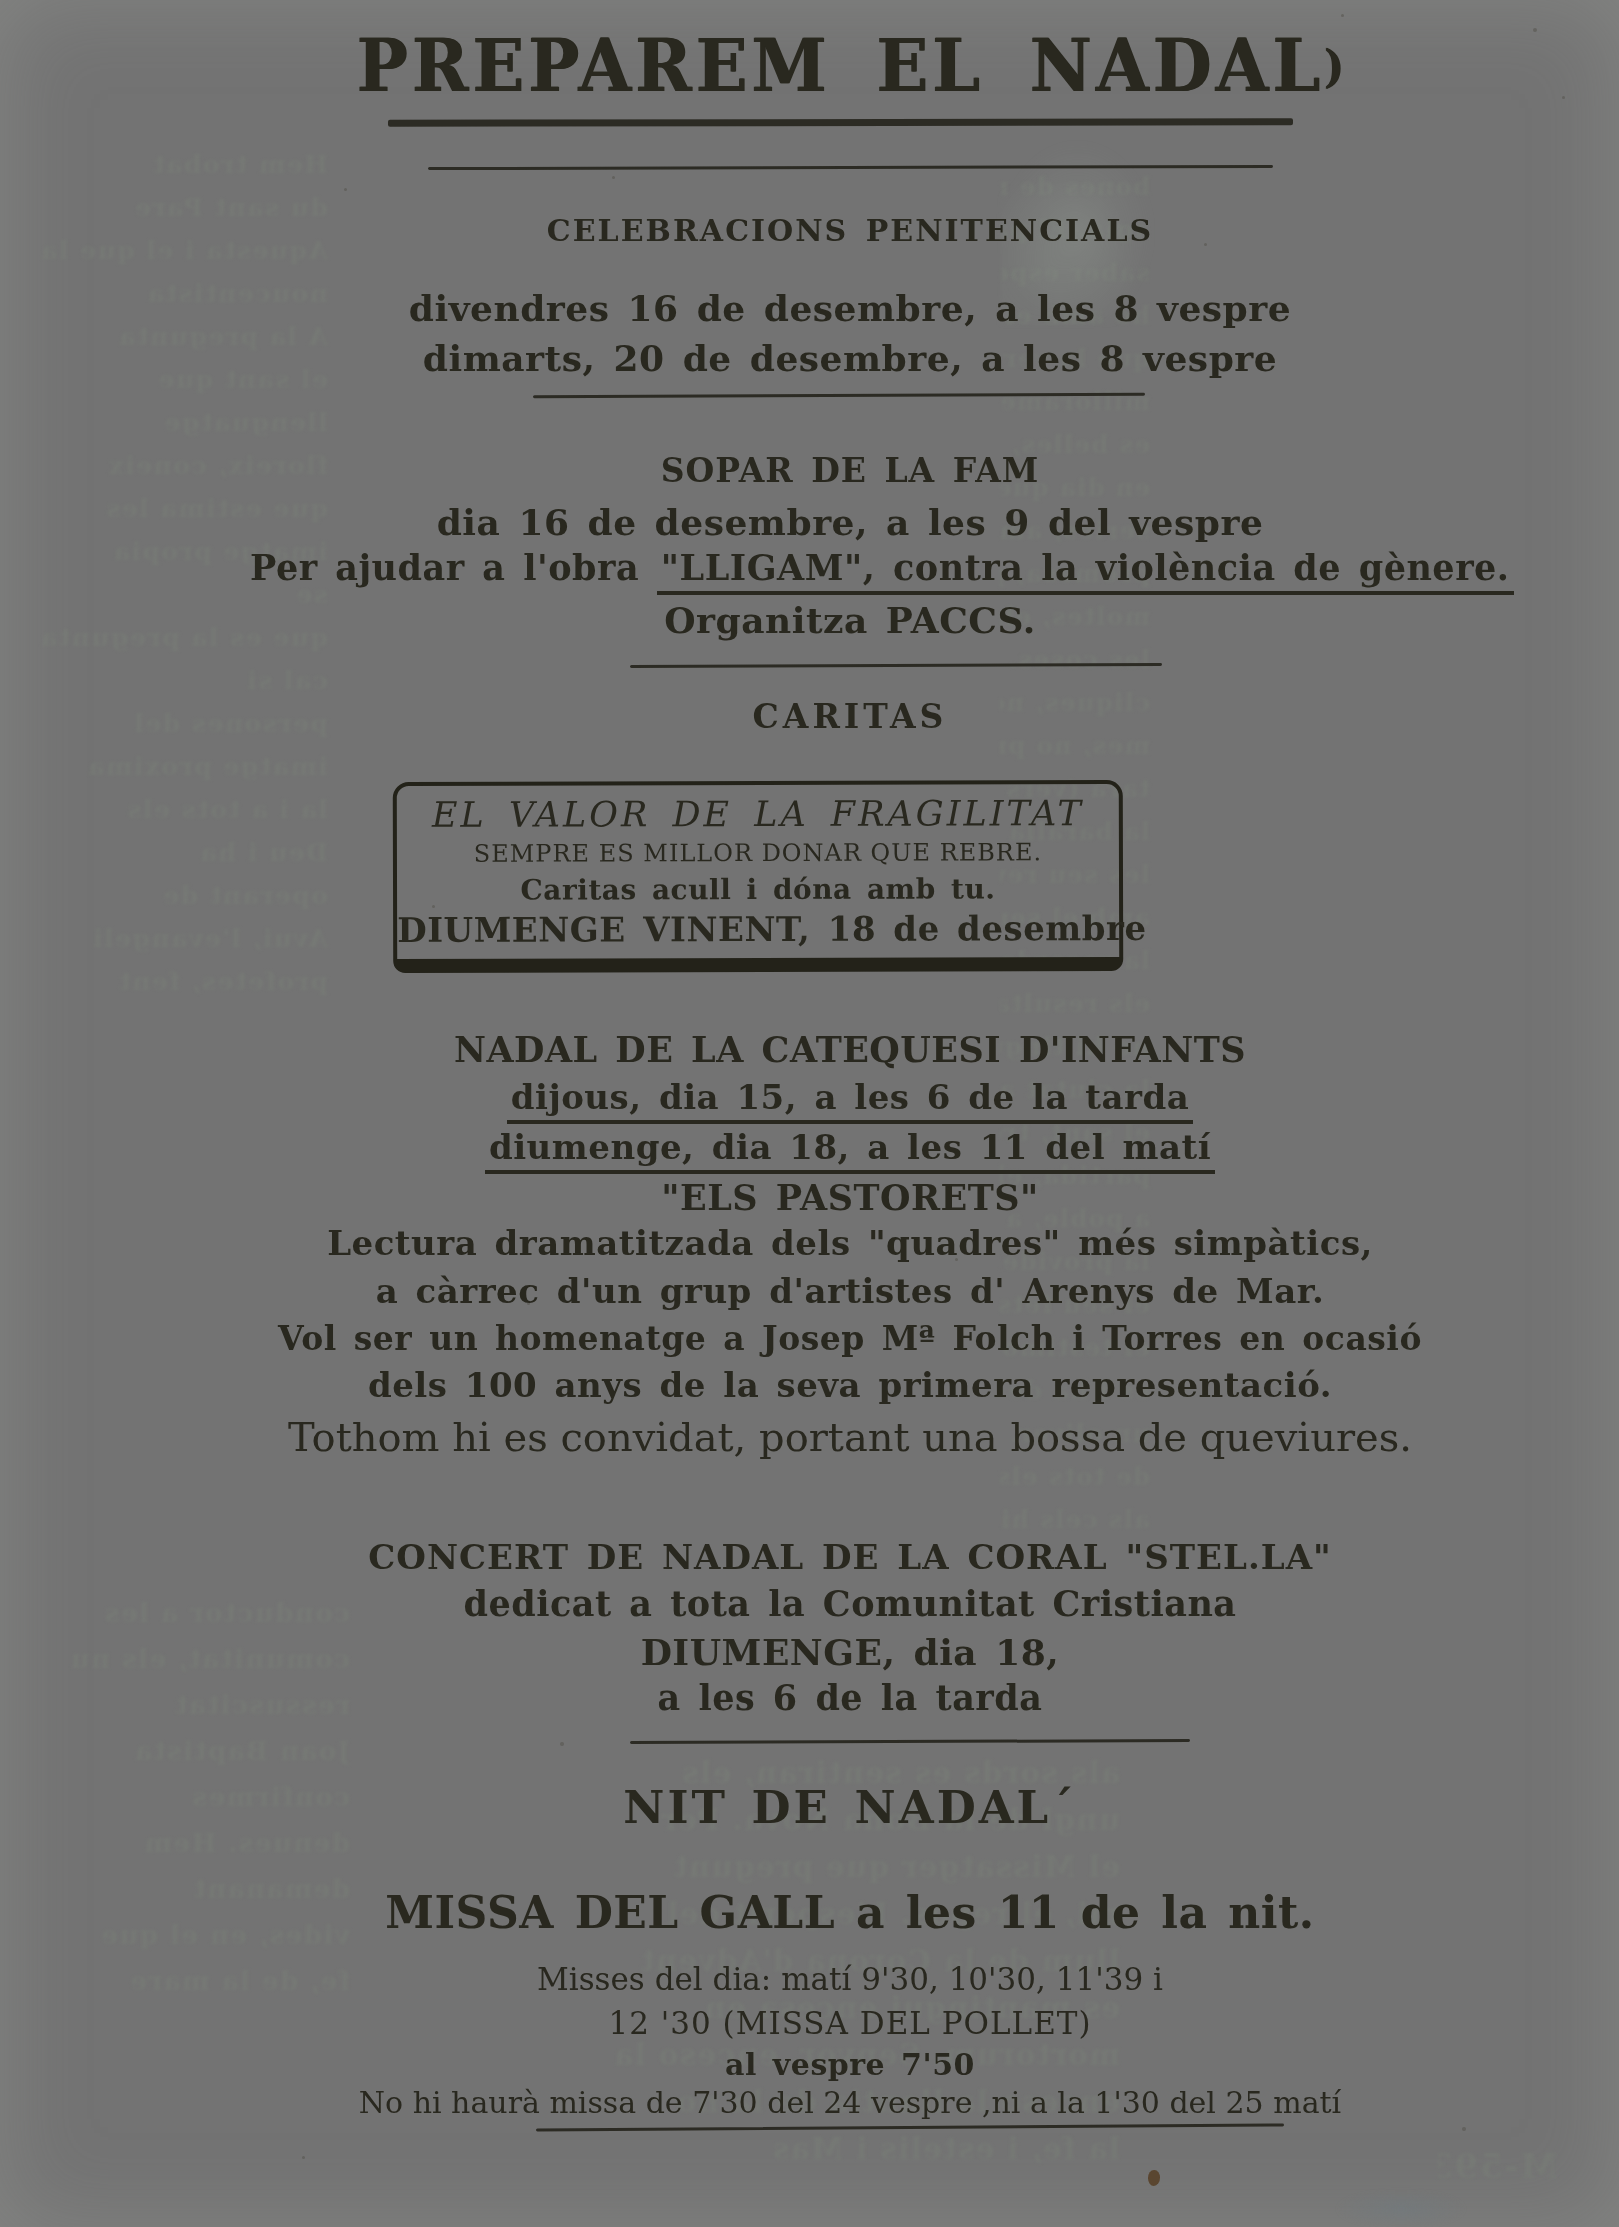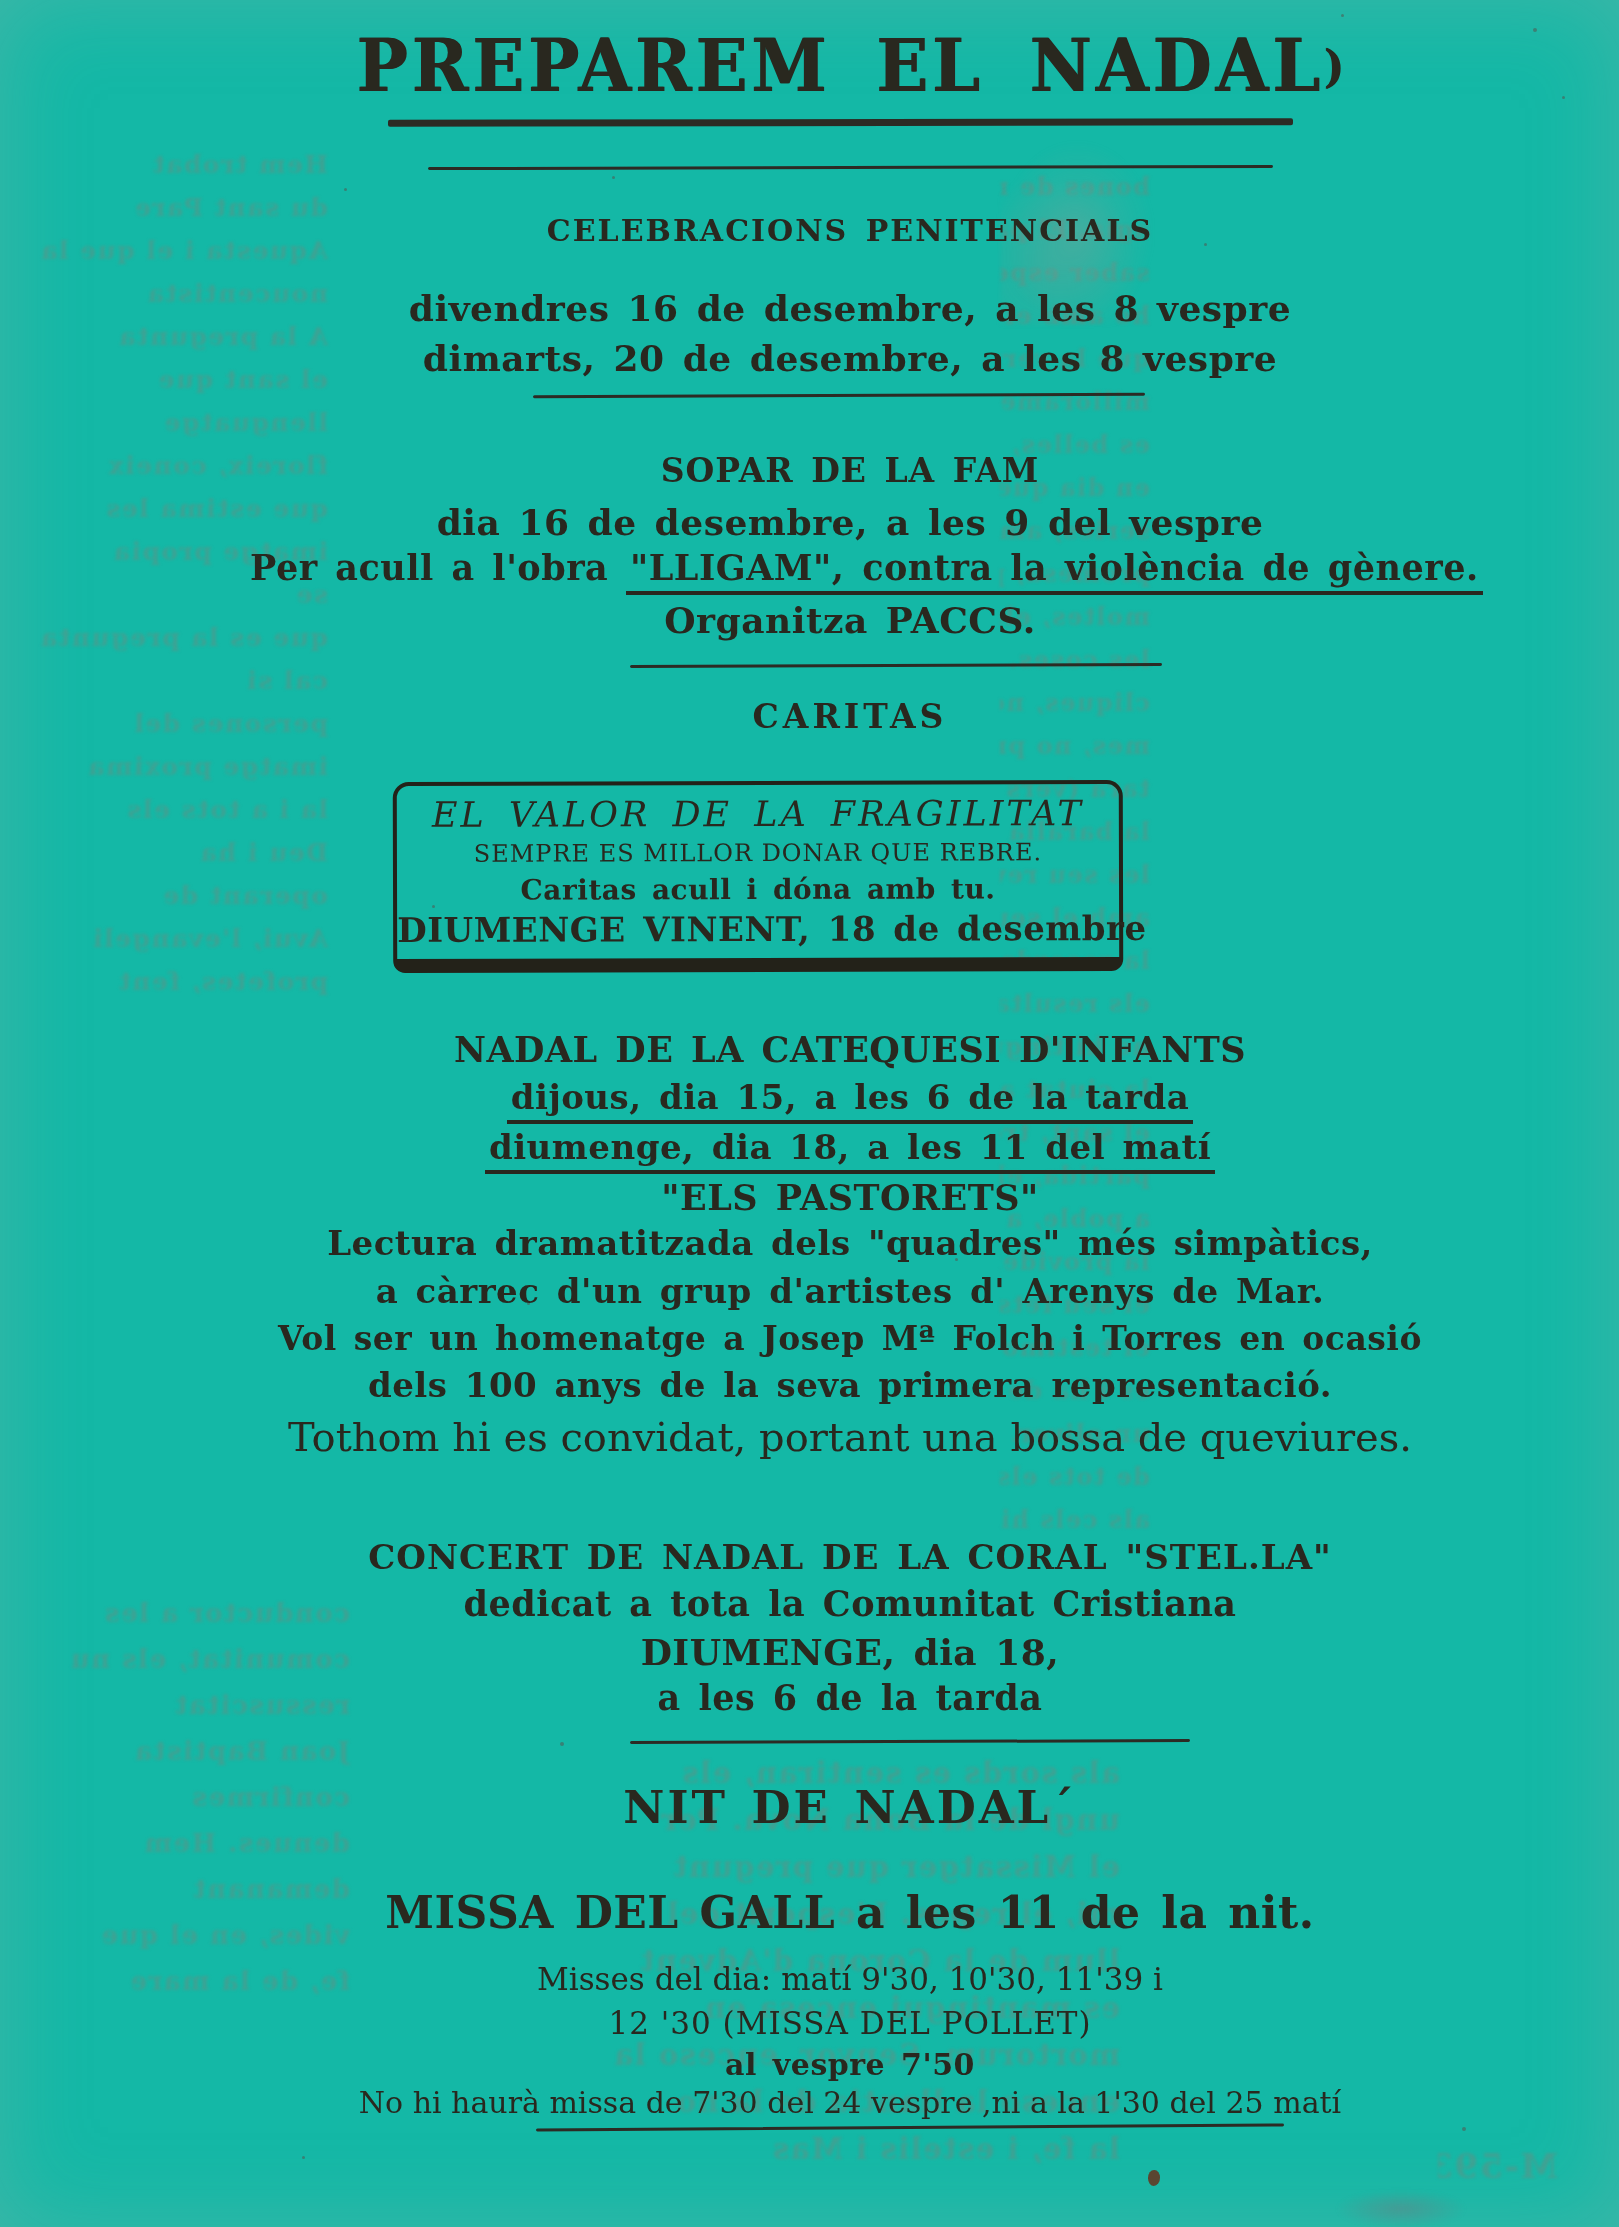--- a/index.html
+++ b/index.html
@@ -1,19 +1,19 @@
 <!DOCTYPE html>
 <html><head>
 <meta charset="utf-8">
 <style>
   html,body{margin:0;padding:0;background:#e8e8e6;}
   .page{
     position:relative;
     width:1619px;height:2227px;
-    background:#14b8a6;
+    background:#737373;
     overflow:hidden;
     box-shadow:inset 0 0 90px rgba(175,178,172,0.28);
     font-family:"DejaVu Serif", serif;
     --ink:#29281f;
   }
   .line{
     position:absolute;left:250px;width:1200px;
     text-align:center;color:var(--ink);
     font-family:"DejaVu Serif", serif;
     white-space:nowrap;z-index:3;line-height:1.15;
@@ -68,21 +68,21 @@
   <div class="rule" style="left:388px;top:119px;width:905px;height:7px;transform:rotate(-0.1deg);"></div>
   <div class="rule" style="left:428px;top:166px;width:845px;height:3px;transform:rotate(-0.15deg);"></div>
 
   <div class="line b" style="top:214px;font-size:30px;letter-spacing:2px;">CELEBRACIONS PENITENCIALS</div>
   <div class="line b" style="top:288px;font-size:36px;">divendres  16 de desembre, a les  8 vespre</div>
   <div class="line b" style="top:338px;font-size:36px;">dimarts, 20 de desembre, a les 8 vespre</div>
   <div class="rule" style="left:533px;top:394px;width:612px;height:3px;transform:rotate(-0.25deg);"></div>
 
   <div class="line b" style="top:452px;font-size:33px;letter-spacing:1px;">SOPAR DE LA FAM</div>
   <div class="line b" style="top:502px;font-size:36px;">dia 16 de desembre, a les 9 del vespre</div>
-  <div class="line b" style="top:548px;font-size:35px;"><span>Per acull a l'obra </span><span class="u">"LLIGAM", contra la violència de gènere.</span></div>
+  <div class="line b" style="top:548px;font-size:35px;"><span>Per ajudar a l'obra </span><span class="u">"LLIGAM", contra la violència de gènere.</span></div>
   <div class="line b" style="top:600px;font-size:36px;">Organitza PACCS.</div>
   <div class="rule" style="left:630px;top:664px;width:532px;height:3px;transform:rotate(-0.2deg);"></div>
 
   <div class="line b" style="top:698px;font-size:33px;letter-spacing:4px;">CARITAS</div>
   <div class="cbox">
     <div class="bl" style="font-size:35px;font-style:italic;letter-spacing:3px;word-spacing:8px;margin-top:2px;">EL VALOR DE LA FRAGILITAT</div>
     <div class="bl" style="font-size:24px;letter-spacing:1px;margin-top:4px;">SEMPRE ES MILLOR  DONAR  QUE REBRE.</div>
     <div class="bl b" style="font-size:28px;margin-top:5px;">Caritas acull i dóna  amb tu.</div>
     <div class="bl b" style="font-size:34px;margin-top:3px;">DIUMENGE  VINENT, 18  de desembre</div>
   </div>

